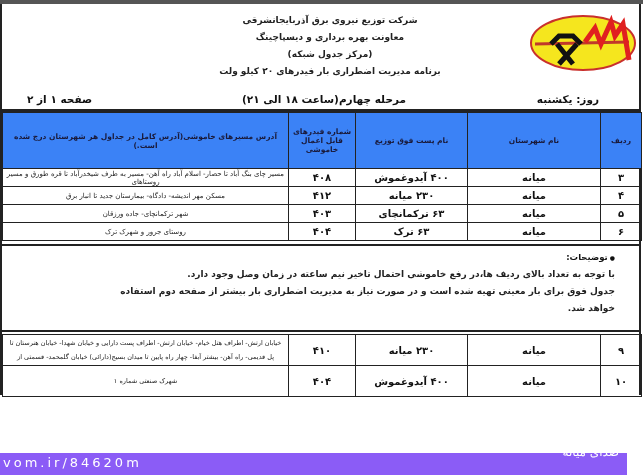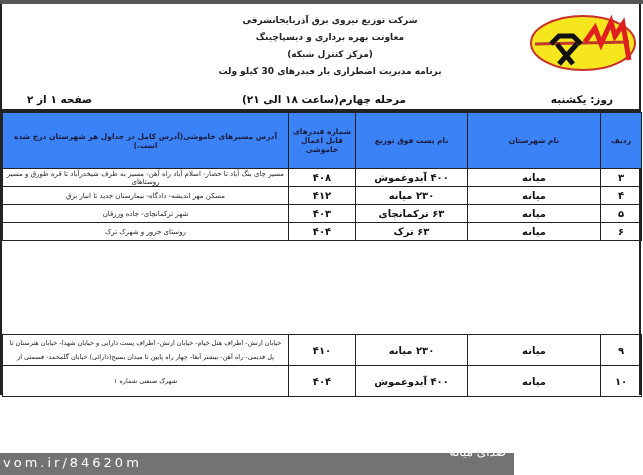--- a/index.html
+++ b/index.html
@@ -14,21 +14,21 @@
   }
   .header-area { position:absolute; left:8px; top:0; width:639px; height:84px; }
   .logo { position:absolute; right:12px; top:10px; width:108px; height:58px; }
   .title-lines { position:absolute; left:150px; top:8px; width:340px; text-align:center; direction:rtl; }
   .title-lines div { font-size:9px; font-weight:bold; line-height:17px; color:#222; letter-spacing:0.3px; }
   .info-row {
     position:absolute; left:0; top:84px; width:639px; height:24px; direction:rtl;
     border-bottom:3px solid #222; box-sizing:border-box;
   }
   .info-row span { position:absolute; top:5px; font-size:10.5px; font-weight:bold; }
-  .day { right:28px; }
+  .day { right:42px; }
   .phase { right:235px; }
   .page { left:25px; }
 
   table { border-collapse:collapse; direction:rtl; position:absolute; left:0; width:639px; table-layout:fixed; }
   td, th { border:1.5px solid #222; text-align:center; vertical-align:middle; padding:0; font-size:9.5px; }
   .t1 { top:108px; }
   .t1 th { background:#3b82f6; font-weight:bold; font-size:7.5px; color:#1a1a3a; }
   .t1 .hrow { height:56px; }
   .t1 tr.drow { height:18px; }
   .num { font-weight:bold; font-size:10px; }
@@ -40,42 +40,42 @@
     border-top:2px solid #222; border-bottom:2px solid #222; box-sizing:border-box; padding:6px 26px 0 10px;
   }
   .notes .ttl { font-size:8.5px; font-weight:bold; margin-bottom:4px; }
   .notes .ttl::before { content:"● "; font-size:6px; }
   .notes p { margin:0; font-size:9px; font-weight:bold; line-height:17px; color:#222; }
 
   .t2 { top:330px; }
   .t2 tr { height:31px; }
   .t2 .addr2 { font-size:6.5px; line-height:14px; padding:0 4px; }
 
-  .footer { position:absolute; left:0; top:453px; width:514px; height:22px; background:#737373; }
+  .footer { position:absolute; left:0; top:453px; width:627px; height:22px; background:#8b5cf6; }
   .footer .url { position:absolute; left:3px; top:2px; font-size:13px; color:#fff; letter-spacing:3px; font-family:"DejaVu Sans", sans-serif; }
   .footer .brand { position:absolute; right:8px; top:-8px; font-size:12px; color:#fff; font-family:"DejaVu Serif", serif; direction:rtl; }
 </style>
 </head>
 <body>
 
 <div class="topbar"></div>
 
 <div class="doc">
   <div class="header-area">
     <svg class="logo" viewBox="0 0 108 58">
       <ellipse cx="54" cy="29" rx="52" ry="27" fill="#f5e61e" stroke="#c9302c" stroke-width="2"></ellipse>
       <path d="M6 30 L100 28" stroke="#c0392b" stroke-width="3"></path>
       <path d="M22 30 L30 22 L44 22 L52 30 M28 30 L44 50 M48 30 L30 50" stroke="#111" stroke-width="5" fill="none"></path>
       <path d="M56 28 L66 14 L72 30 L82 8 L86 22 L94 10 L100 46" stroke="#e02020" stroke-width="5" fill="none"></path>
     </svg>
     <div class="title-lines">
       <div>شرکت توزیع نیروی برق آذربایجانشرقی</div>
       <div>معاونت بهره برداری و دیسپاچینگ</div>
-      <div>(مرکز کنترل شبکه)</div>
-      <div>برنامه مدیریت اضطراری بار فیدرهای 30 کیلو ولت</div>
+      <div>(مرکز جدول شبکه)</div>
+      <div>برنامه مدیریت اضطراری بار فیدرهای ۲۰ کیلو ولت</div>
     </div>
   </div>
 
   <div class="info-row">
     <span class="day">روز: یکشنبه</span>
     <span class="phase">مرحله چهارم(ساعت ۱۸ الی ۲۱)</span>
     <span class="page">صفحه ۱ از ۲</span>
   </div>
 
   <table class="t1">
@@ -118,20 +118,26 @@
     <tr class="drow">
       <td class="num">۶</td>
       <td class="num">میانه</td>
       <td class="num">۶۳ ترک</td>
       <td class="num">۴۰۴</td>
       <td class="addr">روستای جرور و شهرک ترک</td>
     </tr>
   </tbody>
     </table>
 
+  <div class="notes">
+    <div class="ttl">توضیحات:</div>
+    <p>با توجه به تعداد بالای ردیف ها،در رفع خاموشی احتمال تاخیر نیم ساعته در زمان وصل وجود دارد.</p>
+    <p>جدول فوق برای بار معینی تهیه شده است و در صورت نیاز به مدیریت اضطراری بار بیشتر از صفحه دوم استفاده</p>
+    <p>خواهد شد.</p>
+  </div>
 
   <table class="t2">
     <colgroup>
       <col class="col-idx">
         <col class="col-city">
         <col class="col-sub">
         <col class="col-feed">
         <col class="col-addr">
     </colgroup>
     <tbody>

